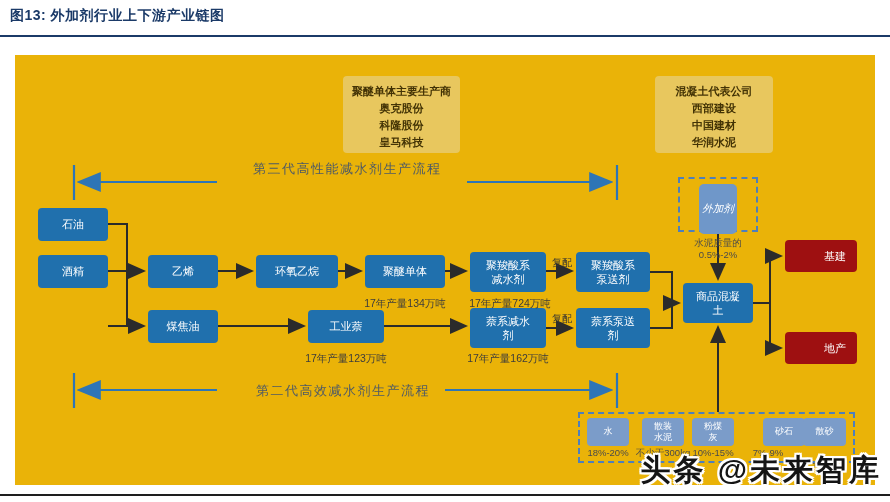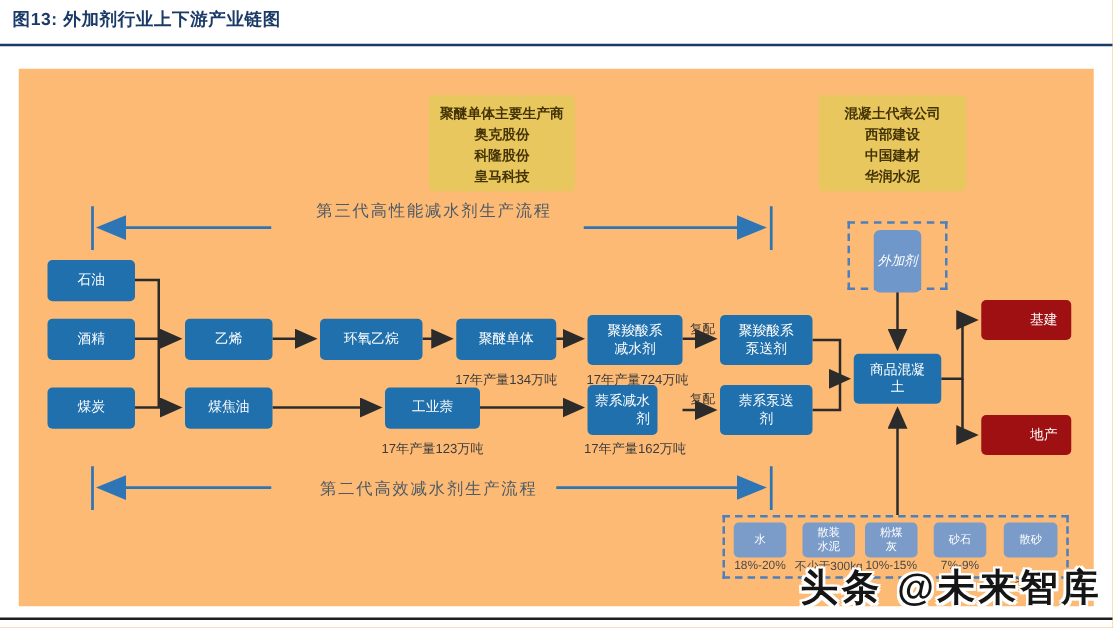--- a/index.html
+++ b/index.html
@@ -3,21 +3,21 @@
 <meta charset="utf-8">
 <style>
   html,body { margin:0; padding:0; }
   body {
     width:890px; height:502px; position:relative; background:#ffffff;
     font-family:"Liberation Sans","DejaVu Sans",sans-serif; overflow:hidden;
   }
   .fig-title { position:absolute; left:10px; top:7px; font-size:14px; font-weight:bold; color:#1b3a68; letter-spacing:.5px; }
   .title-rule { position:absolute; left:0; top:35px; width:890px; height:2px; background:#1b3a68; }
   .bottom-rule { position:absolute; left:0; top:494px; width:890px; height:2px; background:#1e1e1e; }
-  .panel { position:absolute; left:15px; top:55px; width:860px; height:430px; background:#fdba74; }
+  .panel { position:absolute; left:15px; top:55px; width:860px; height:430px; background:#eab308; }
   .svg-layer { position:absolute; left:0; top:0; }
   .info-box { position:absolute; background:#e8c75e; border-radius:4px; color:#433305; font-weight:bold;
     font-size:11px; text-align:center; line-height:1.55; padding-top:7px; box-sizing:border-box; }
   .node { position:absolute; background:#2070ad; border-radius:4px; color:#fff; font-size:11px;
     display:flex; align-items:center; justify-content:center; text-align:center; line-height:1.3; box-sizing:border-box; }
   .node.red { background:#9e1011;padding-left:28px; }
   .gen-label { position:absolute; color:#4e5a66; font-size:13px; text-align:center; letter-spacing:1.5px; white-space:nowrap; }
   .caption { position:absolute; color:#3c3c3c; font-size:10.5px; text-align:center; white-space:nowrap; }
   .compound { position:absolute; color:#333; font-size:10px; text-align:center; }
   .dashed-box { position:absolute; border:2px dashed #4d7fbc; box-sizing:border-box; background:transparent; }
@@ -79,51 +79,51 @@
   </svg>
 
   <div class="info-box" style="left:328px; top:21px; width:117px; height:77px;">聚醚单体主要生产商<br>奥克股份<br>科隆股份<br>皇马科技</div>
   <div class="info-box" style="left:640px; top:21px; width:118px; height:77px;">混凝土代表公司<br>西部建设<br>中国建材<br>华润水泥</div>
 
   <div class="gen-label" style="left:238px; top:105px; width:180px;">第三代高性能减水剂生产流程</div>
   <div class="gen-label" style="left:238px; top:327px; width:180px;">第二代高效减水剂生产流程</div>
 
   <div class="node" style="left:23px; top:153px; width:70px; height:33px;">石油</div>
   <div class="node" style="left:23px; top:200px; width:70px; height:33px;">酒精</div>
-  <div class="node" style="left:23px; top:255px; width:70px; height:33px;">煤炭</div>
   <div class="node" style="left:133px; top:200px; width:70px; height:33px;">乙烯</div>
   <div class="node" style="left:133px; top:255px; width:70px; height:33px;">煤焦油</div>
   <div class="node" style="left:241px; top:200px; width:82px; height:33px;">环氧乙烷</div>
   <div class="node" style="left:350px; top:200px; width:80px; height:33px;">聚醚单体</div>
   <div class="node" style="left:293px; top:255px; width:76px; height:33px;">工业萘</div>
   <div class="node" style="left:455px; top:197px; width:76px; height:40px;">聚羧酸系<br>减水剂</div>
   <div class="node" style="left:561px; top:197px; width:74px; height:40px;">聚羧酸系<br>泵送剂</div>
-  <div class="node" style="left:455px; top:253px; width:56px; height:40px;text-align:right;">萘系减水<br>剂</div>
+  <div class="node" style="left:455px; top:253px; width:76px; height:40px;">萘系减水<br>剂</div>
   <div class="node" style="left:561px; top:253px; width:74px; height:40px;">萘系泵送<br>剂</div>
   <div class="node" style="left:668px; top:228px; width:70px; height:40px;">商品混凝<br>土</div>
   <div class="node red" style="left:770px; top:185px; width:72px; height:32px;">基建</div>
   <div class="node red" style="left:770px; top:277px; width:72px; height:32px;">地产</div>
 
   <div class="caption" style="left:320px; top:242px; width:140px;">17年产量134万吨</div>
   <div class="caption" style="left:425px; top:242px; width:140px;">17年产量724万吨</div>
   <div class="caption" style="left:261px; top:297px; width:140px;">17年产量123万吨</div>
   <div class="caption" style="left:423px; top:297px; width:140px;">17年产量162万吨</div>
 
   <div class="compound" style="left:533px; top:201px; width:28px;">复配</div>
   <div class="compound" style="left:533px; top:257px; width:28px;">复配</div>
 
   <div class="dashed-box" style="left:663px; top:122px; width:80px; height:55px;">
     <div class="adm-chip">外加剂</div>
+    <div class="adm-note">水泥质量的<br>0.5%-2%</div>
   </div>
 
   <div class="dashed-box" style="left:563px; top:357px; width:277px; height:51px;"></div>
   <div class="mat-box" style="left:572px; top:363px; width:42px; height:28px;">水</div>
   <div class="mat-box" style="left:627px; top:363px; width:42px; height:28px;">散装<br>水泥</div>
   <div class="mat-box" style="left:677px; top:363px; width:42px; height:28px;">粉煤<br>灰</div>
-  <div class="mat-box" style="left:732px; top:363px; width:42px; height:28px;">砂石</div>
+  <div class="mat-box" style="left:748px; top:363px; width:42px; height:28px;">砂石</div>
   <div class="mat-box" style="left:788px; top:363px; width:43px; height:28px;">散砂</div>
   <div class="mat-note" style="left:558px; top:392px; width:70px;">18%-20%</div>
   <div class="mat-note" style="left:608px; top:392px; width:80px;">不少于300kg</div>
   <div class="mat-note" style="left:663px; top:392px; width:70px;">10%-15%</div>
   <div class="mat-note" style="left:718px; top:392px; width:70px;">7%-9%</div>
   <div class="mat-note" style="left:774px; top:380px; width:70px;margin-top:24px;">&gt;15%</div>
 
 </div>
 
 <div class="watermark">头条 @未来智库</div>

